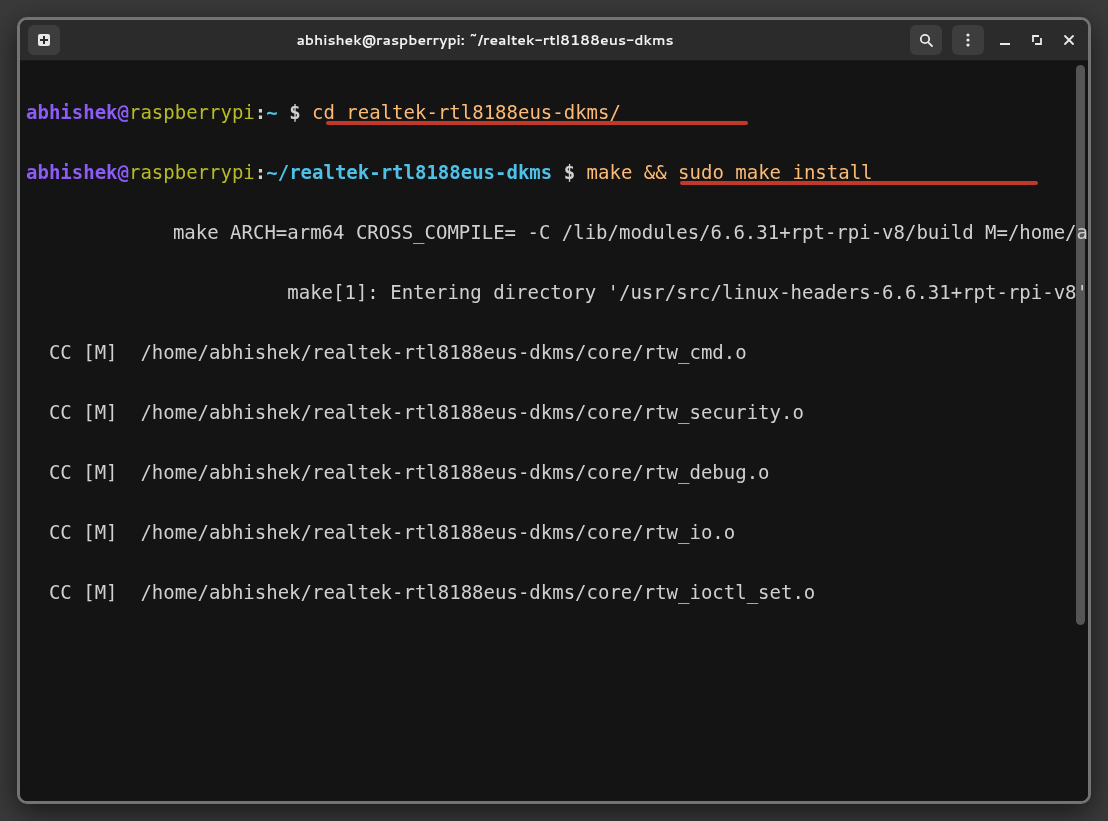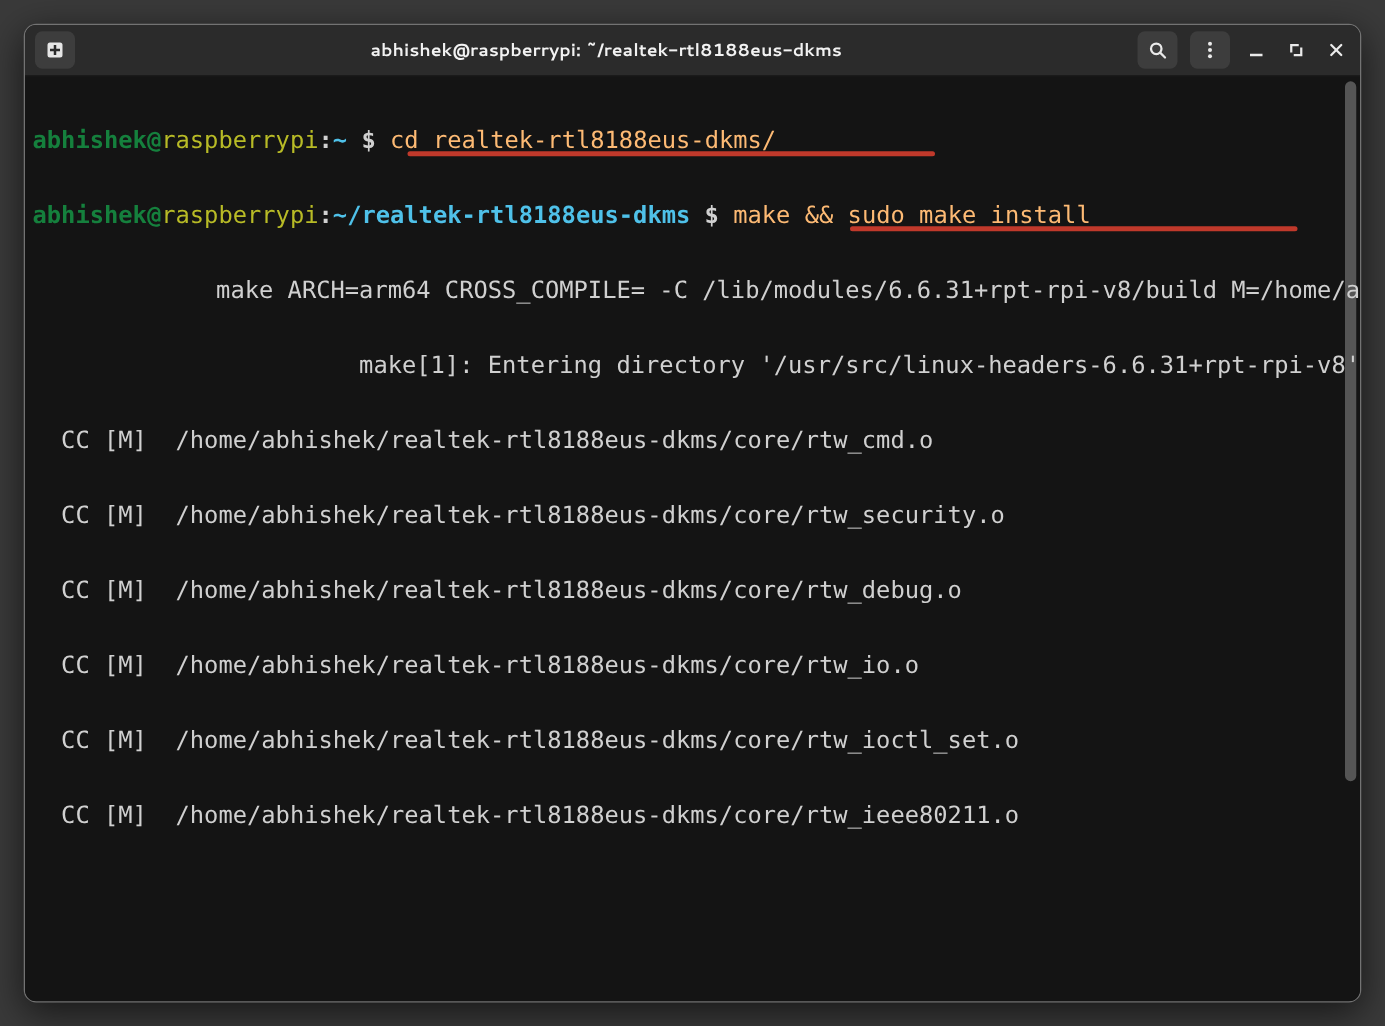--- a/index.html
+++ b/index.html
@@ -16,21 +16,21 @@
   }
   .window {
     width: 1068px;
     height: 781px;
     background: #1e1e1e;
     border-radius: 10px;
     overflow: hidden;
     box-shadow: 0 8px 30px rgba(0,0,0,0.6);
     display: flex;
     flex-direction: column;
-    border: 1px solid #737373;
+    border: 3px solid #737373;
   }
   .titlebar {
     height: 40px;
     background: #2b2b2b;
     display: flex;
     align-items: center;
     padding: 0 8px;
     gap: 8px;
     flex-shrink: 0;
     border-bottom: 1px solid #1a1a1a;
@@ -100,21 +100,21 @@
     font-size: 19px;
     line-height: 30px;
     white-space: pre;
     letter-spacing: 0;
     font-family: "DejaVu Sans Mono", "Liberation Mono", Consolas, monospace;
   }
   .line {
     display: block;
     position: relative;
   }
-  .user { color: #15803d; font-weight: bold; }
+  .user { color: #8b5cf6; font-weight: bold; }
   .host { color: #b8bb26; font-weight: normal; }
   .colon { color: #d0d0d0; font-weight: bold; }
   .path { color: #4fc1e9; font-weight: bold; }
   .dollar { color: #d0d0d0; font-weight: bold; }
   .cmd { color: #fdba74; }
   .out { color: #d0d0d0; text-align: right; }
   .underline-red {
     position: absolute;
     height: 4px;
     background: #c0392b;
@@ -187,21 +187,20 @@
     <div class="terminal">
 <span class="line"><span class="user">abhishek</span><span class="user">@</span><span class="host">raspberrypi</span><span class="colon">:</span><span class="path">~</span><span class="dollar"> $ </span><span class="cmd">cd realtek-rtl8188eus-dkms/</span><span class="underline-red" style="left:300px;width:422px;"></span></span>
 <span class="line"><span class="user">abhishek</span><span class="user">@</span><span class="host">raspberrypi</span><span class="colon">:</span><span class="path">~/realtek-rtl8188eus-dkms</span><span class="dollar"> $ </span><span class="cmd">make &amp;&amp; sudo make install</span><span class="underline-red" style="left:654px;width:358px;"></span></span>
 <span class="line out">make ARCH=arm64 CROSS_COMPILE= -C /lib/modules/6.6.31+rpt-rpi-v8/build M=/home/a</span>
 <span class="line out">make[1]: Entering directory '/usr/src/linux-headers-6.6.31+rpt-rpi-v8'</span>
 <span class="line cc-row">&nbsp;&nbsp;CC&nbsp;[M]&nbsp;&nbsp;/home/abhishek/realtek-rtl8188eus-dkms/core/rtw_cmd.o</span>
 <span class="line cc-row">&nbsp;&nbsp;CC&nbsp;[M]&nbsp;&nbsp;/home/abhishek/realtek-rtl8188eus-dkms/core/rtw_security.o</span>
 <span class="line cc-row">&nbsp;&nbsp;CC&nbsp;[M]&nbsp;&nbsp;/home/abhishek/realtek-rtl8188eus-dkms/core/rtw_debug.o</span>
 <span class="line cc-row">&nbsp;&nbsp;CC&nbsp;[M]&nbsp;&nbsp;/home/abhishek/realtek-rtl8188eus-dkms/core/rtw_io.o</span>
 <span class="line cc-row">&nbsp;&nbsp;CC&nbsp;[M]&nbsp;&nbsp;/home/abhishek/realtek-rtl8188eus-dkms/core/rtw_ioctl_set.o</span>
-<span class="line cc-row">&nbsp;&nbsp;CC&nbsp;[M]&nbsp;&nbsp;/home/abhishek/realtek-rtl8188eus-dkms/core/rtw_ieee80211.o</span>
 
 
 
 
 
 
 
 
 
 

